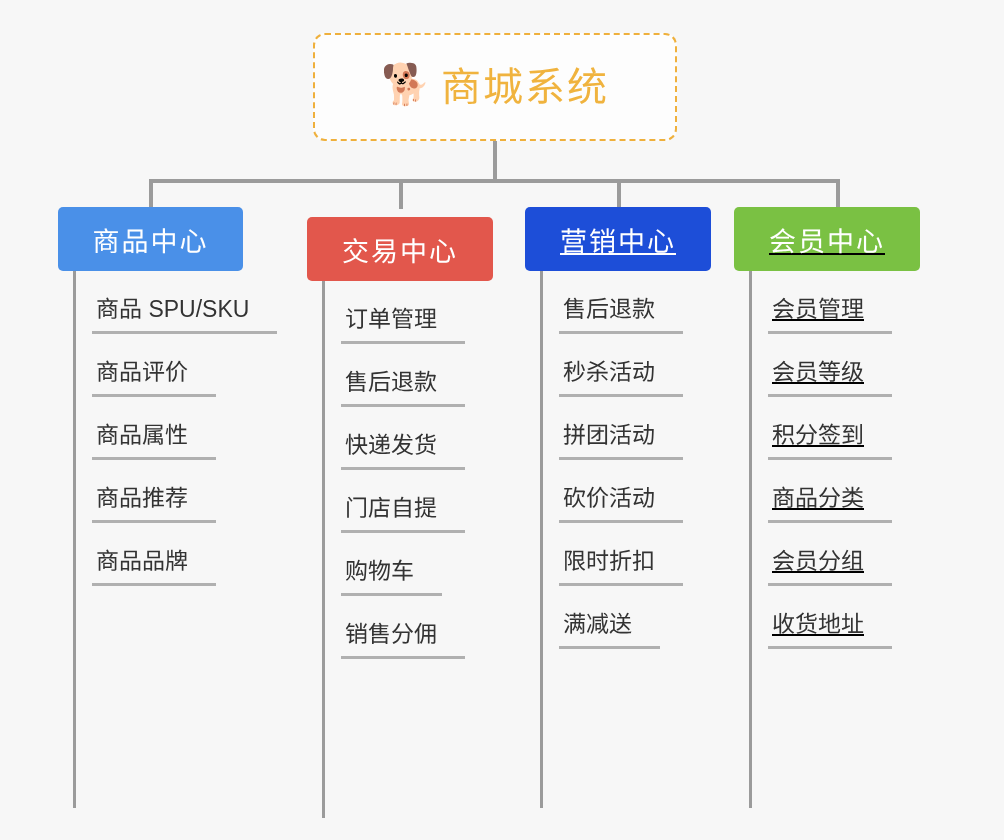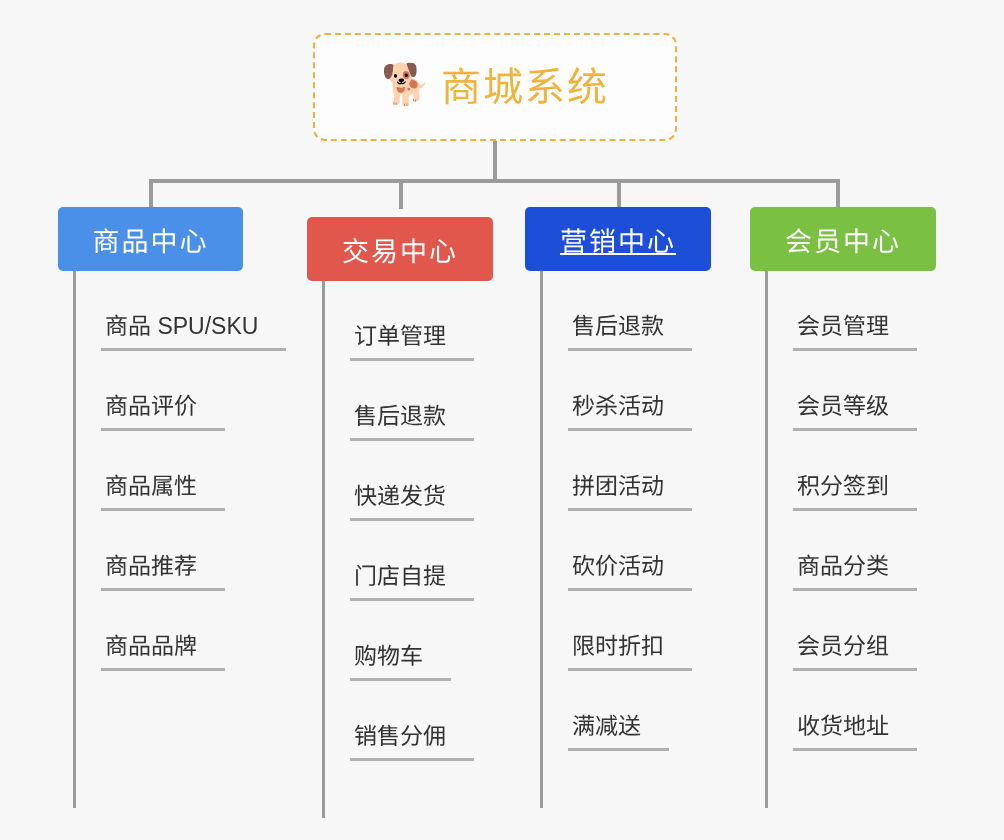--- a/index.html
+++ b/index.html
@@ -80,21 +80,21 @@
   .conn-v-b4 { left: 836px; }
 
   
   .branch {
     position: absolute;
     top: 207px;
   }
   .branch-1 { left: 58px; }
   .branch-2 { left: 307px; margin-top: 10px; }
   .branch-3 { left: 525px; }
-  .branch-4 { left: 750px; }
+  .branch-4 { left: 734px; text-decoration: underline; }
 
   .branch-header {
     box-sizing: border-box;
     height: 64px;
     border-radius: 5px;
     display: flex;
     align-items: center;
     justify-content: center;
     color: #ffffff;
     font-size: 27px;
@@ -120,25 +120,25 @@
     width: 3px;
     background: #9b9b9b;
   }
   .branch-1 .leaf-list::before { height: 537px; }
   .branch-2 .leaf-list::before { height: 537px; }
   .branch-3 .leaf-list::before { height: 537px; }
   .branch-4 .leaf-list::before { height: 537px; }
 
   .leaf {
     position: relative;
-    height: 80px;
+    height: 63px;
     box-sizing: border-box;
     display: flex;
     align-items: flex-end;
-    padding-left: 28px;
+    padding-left: 19px;
   }
   .leaf-text {
     position: relative;
     display: inline-block;
     font-size: 23px;
     color: #333333;
     line-height: 1;
     padding-bottom: 10px;
     padding-right: 28px;
     padding-left: 4px;

